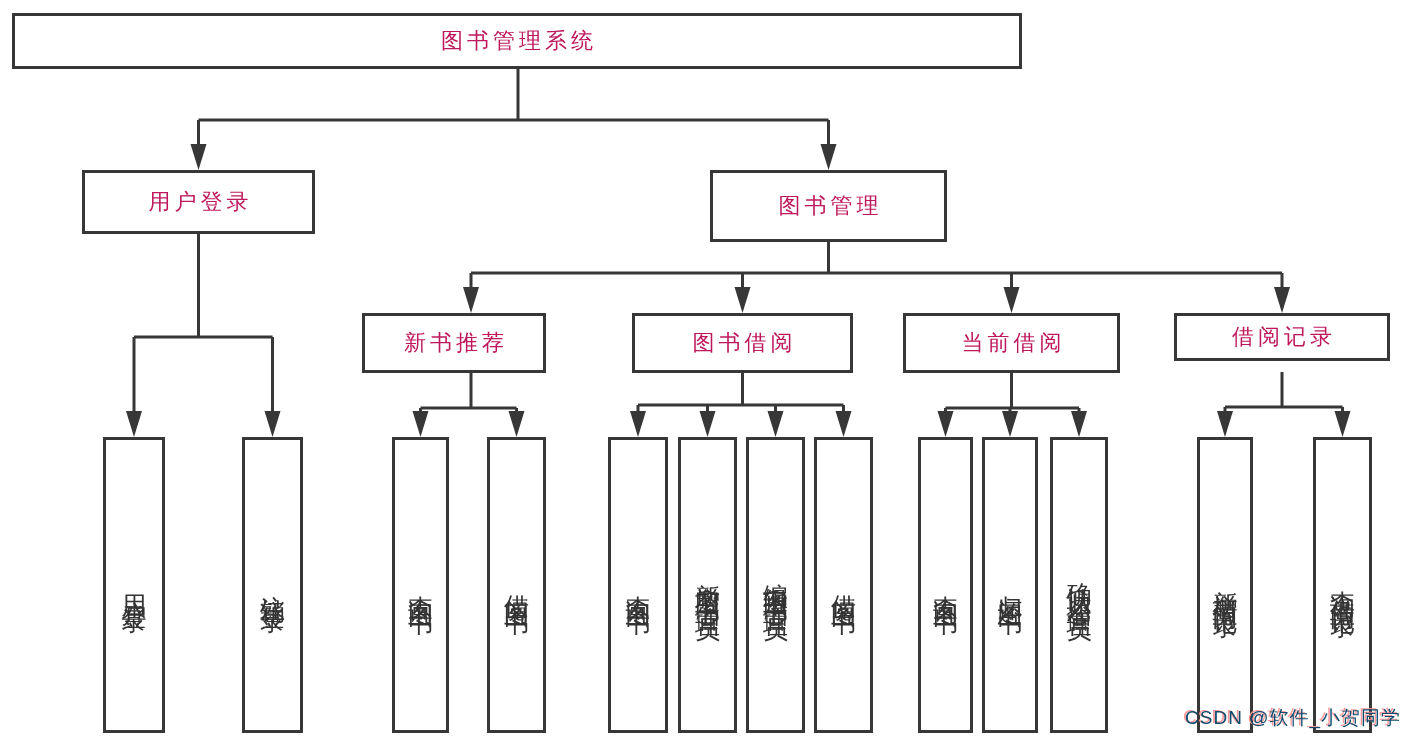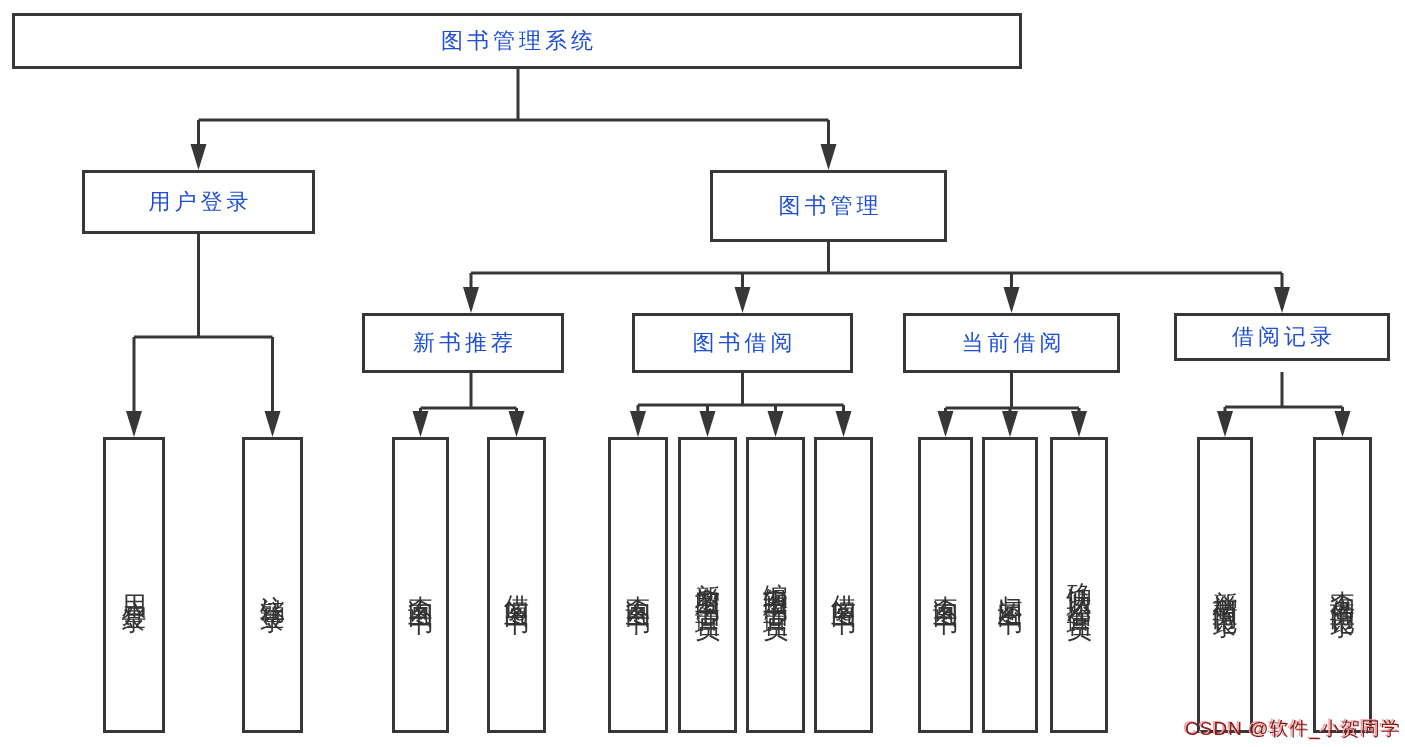--- a/index.html
+++ b/index.html
@@ -20,38 +20,38 @@
     align-items:center;
     justify-content:center;
     z-index:1;
     color:#333333;
   }
   .node.h span{
     font-size:22px;
     letter-spacing:4px;
     text-indent:4px;
     white-space:nowrap;
-    color:#1d4ed8;
+    color:#be185d;
   }
   .node.v span{
     writing-mode:vertical-rl;
     text-orientation:mixed;
     font-size:25px;
     line-height:1;
     letter-spacing:5px;
     color:#333333;
     white-space:nowrap;
   }
   .watermark{
     position:absolute;
-    right:4px;bottom:5px;
+    right:4px;bottom:16px;
     z-index:2;
     font-size:19px;
     letter-spacing:1px;
-    color:#7f1d1d;
+    color:#0c4a6e;
     text-shadow:-2px -1px 0 #ff9a9a;
     white-space:nowrap;
   }
 </style>
 </head>
 <body>
 
 <div class="canvas">
 
   <svg class="connectors" width="1405" height="747" viewBox="0 0 1405 747">
@@ -98,21 +98,21 @@
     <span>图书管理系统</span>
   </div>
 
   <div class="node h" style="left:82px;top:170px;width:233px;height:64px">
     <span>用户登录</span>
   </div>
   <div class="node h" style="left:710px;top:170px;width:237px;height:72px">
     <span>图书管理</span>
   </div>
 
-  <div class="node h" style="left:362px;top:313px;width:202px;height:60px">
+  <div class="node h" style="left:362px;top:313px;width:184px;height:60px">
     <span>新书推荐</span>
   </div>
   <div class="node h" style="left:632px;top:313px;width:221px;height:60px">
     <span>图书借阅</span>
   </div>
   <div class="node h" style="left:903px;top:313px;width:217px;height:60px">
     <span>当前借阅</span>
   </div>
   <div class="node h" style="left:1174px;top:313px;width:216px;height:48px">
     <span>借阅记录</span>

